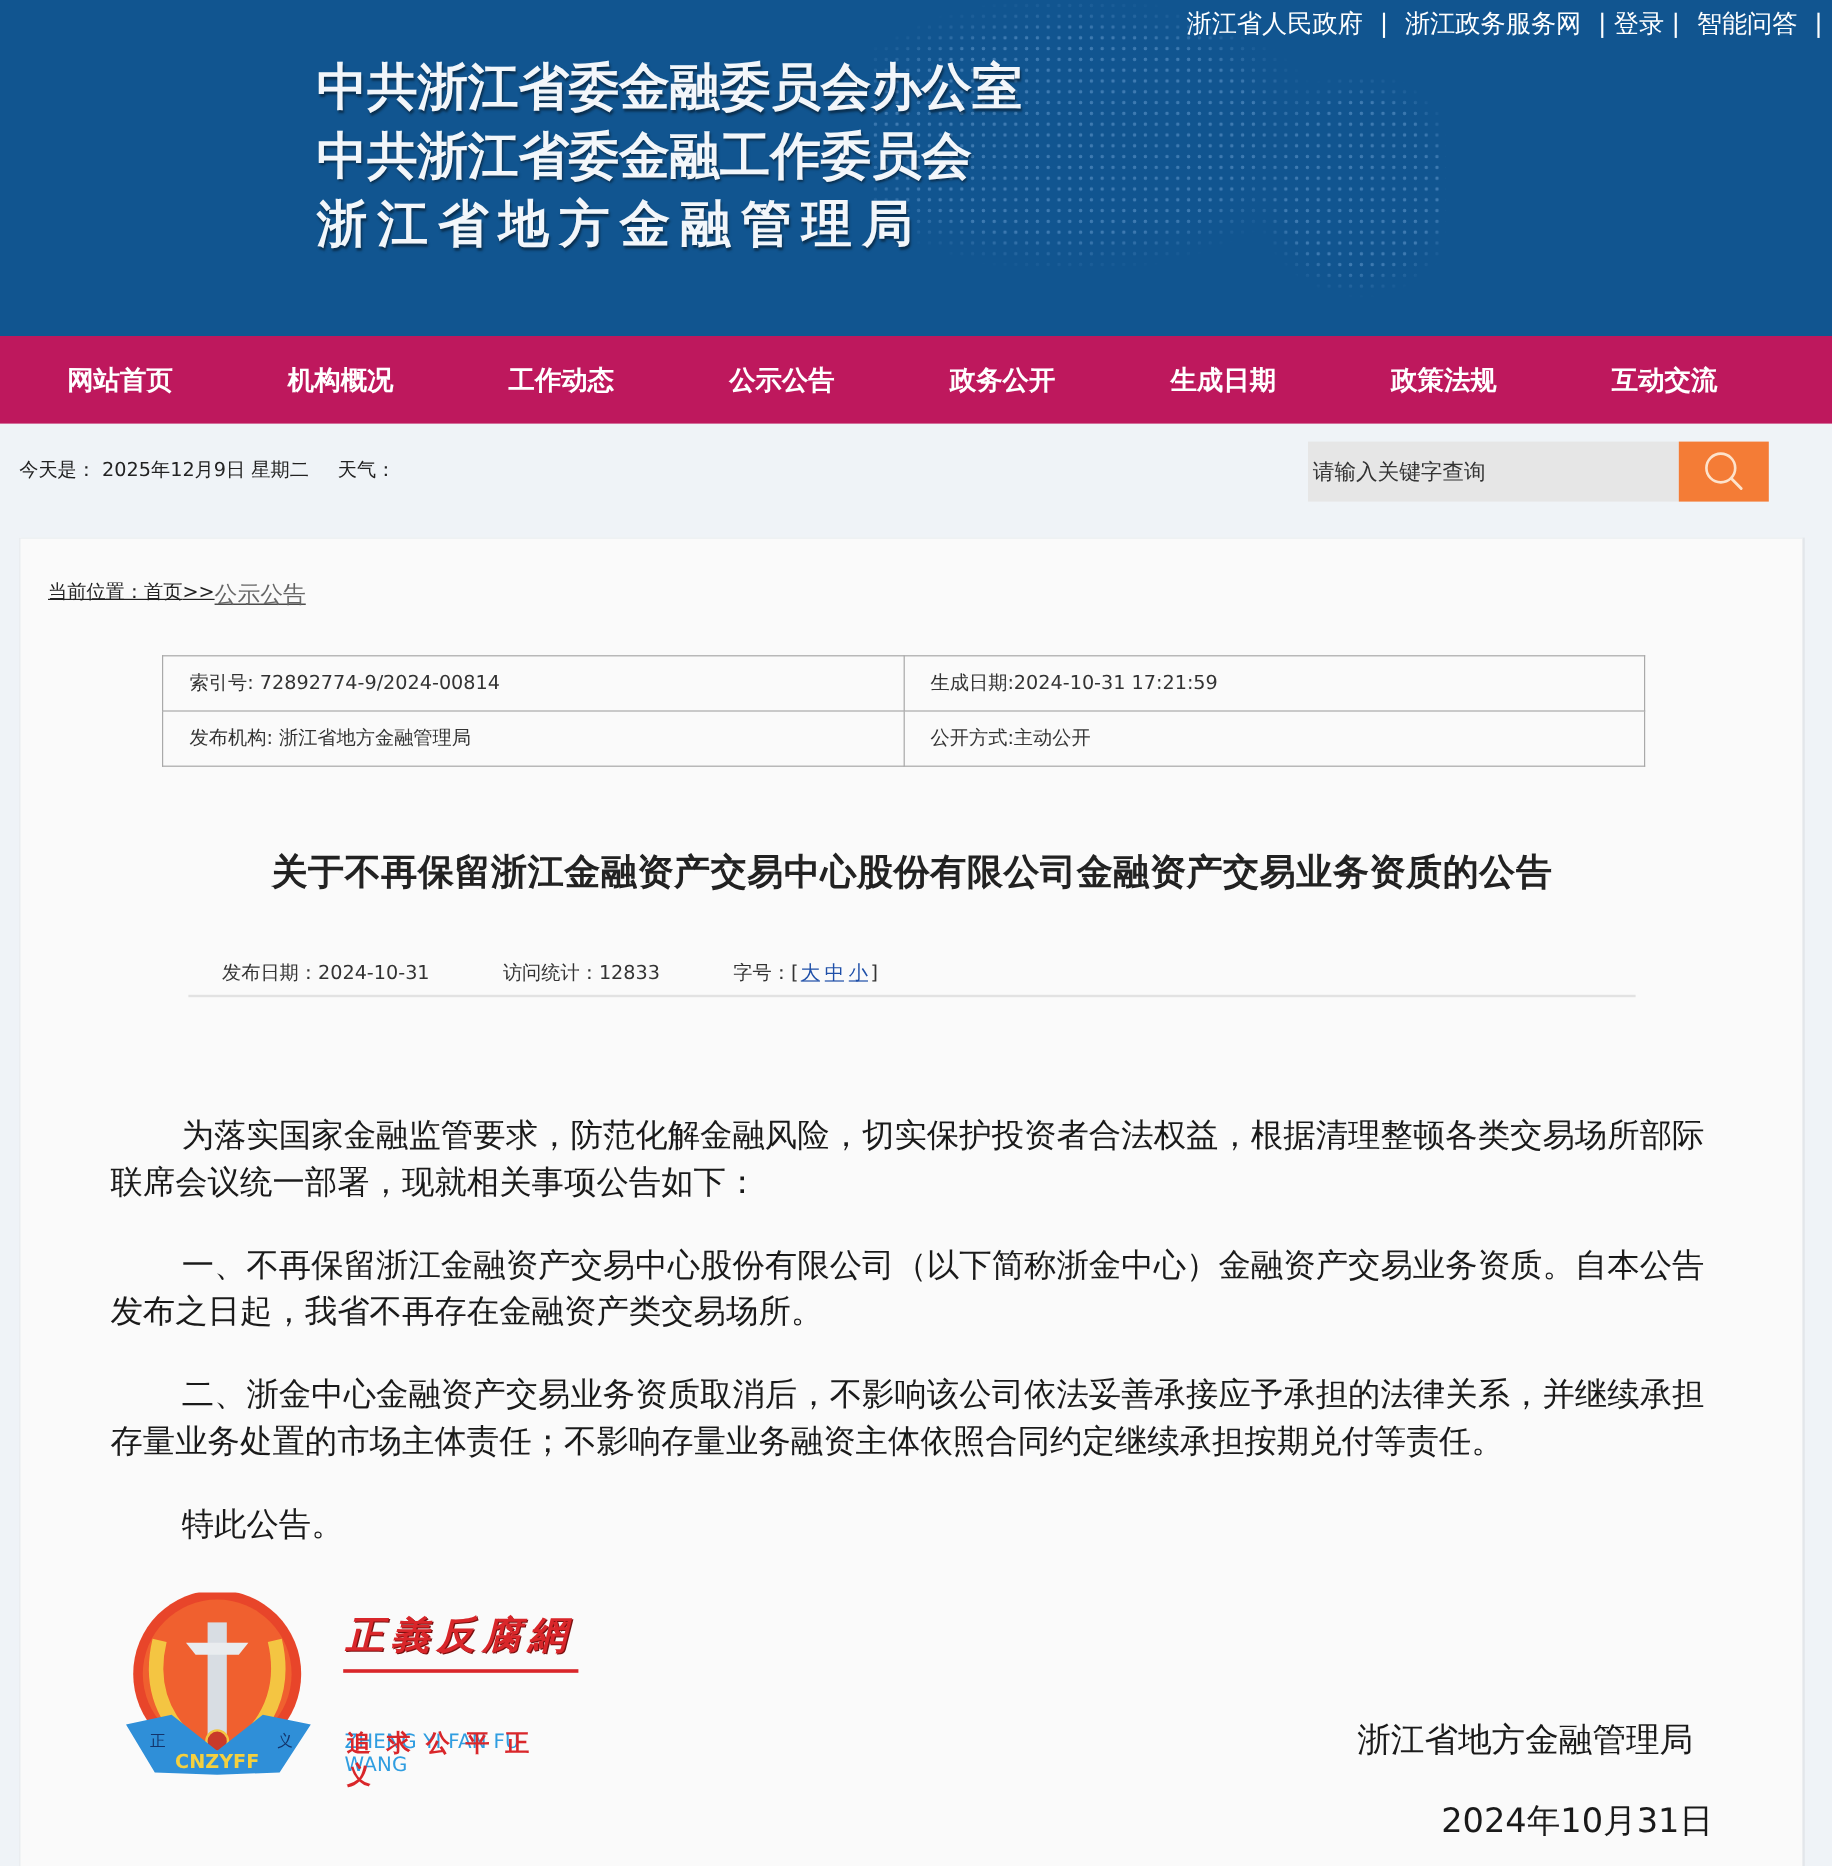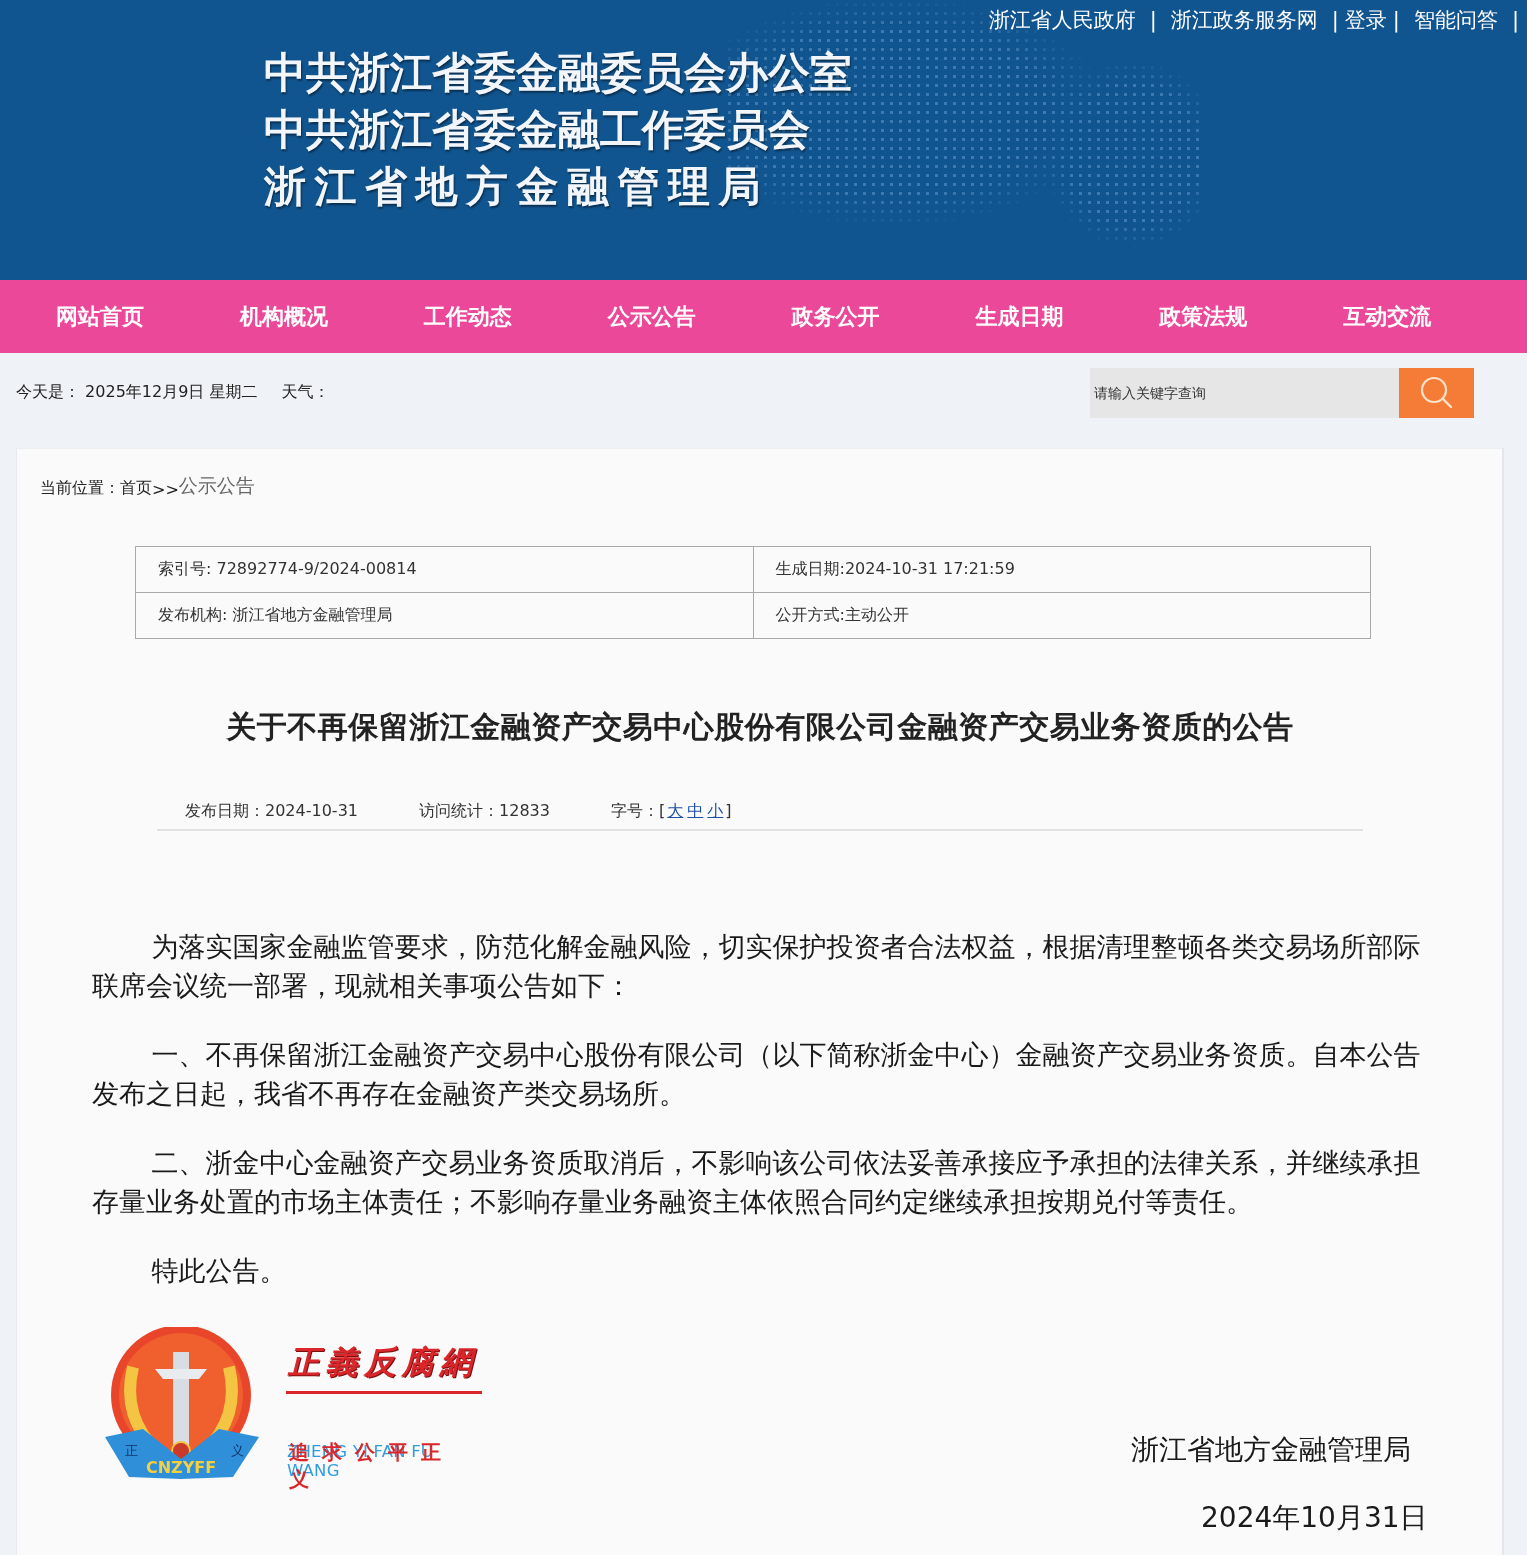--- a/index.html
+++ b/index.html
@@ -43,21 +43,21 @@
       display: flex; align-items: center;
       color: #ffffff; font-size: 21px;
     }
     .toplinks a { color: #fff; text-decoration: none; cursor: pointer; }
     .toplinks .sep { margin: 0 14px; }
     .toplinks .sep.tight { margin: 0 6px; }
 
     
     .nav {
       position: absolute; left: 0; top: 280px; width: 1527px; height: 73px;
-      background: #ec4899;
+      background: #be185d;
       display: flex; align-items: center;
       padding-left: 56px;
     }
     .nav a {
       display: block; width: 185.2px;
       color: #ffffff; text-decoration: none;
       font-family: "DejaVu Serif", serif;
       font-weight: bold; font-size: 22px;
       cursor: pointer; white-space: nowrap;
     }
@@ -68,40 +68,40 @@
       font-size: 16px; color: #222;
       display: flex; gap: 24px;
     }
     .search {
       position: absolute; left: 1090px; top: 368px; width: 384px; height: 50px;
       display: flex;
     }
     .search input {
       width: 309px; height: 50px; border: none; outline: none;
       background: #e6e6e6; padding-left: 4px;
-      font-size: 14px; color: #6d28d9;
+      font-size: 18px; color: #6d28d9;
       font-family: "DejaVu Sans", sans-serif;
     }
     .search input::placeholder { color: #333; }
     .search button {
       width: 75px; height: 50px; border: none; background: #f47c36;
       display: flex; align-items: center; justify-content: center; cursor: pointer;
     }
 
     
     .panel {
       position: absolute; left: 16px; top: 448px; width: 1486px; height: 1120px;
       background: #fafafa;
       border-left: 1px solid #e7eaee;
       border-top: 1px solid #eceff2;
       box-shadow: 2px 0 0 #e3e6ea;
     }
     .breadcrumb {
-      position: absolute; left: 23px; top: 24px; font-size: 16px; color: #222;
-      display: flex; align-items: flex-end;
+      position: absolute; left: 23px; top: 34px; font-size: 16px; color: #222;
+      display: flex; align-items: flex-start; text-decoration: underline;
     }
     .breadcrumb .current { font-size: 19px; color: #666; }
     .breadcrumb a { color: #222; text-decoration: none; cursor: pointer; }
 
     .meta-table {
       position: absolute; left: 118px; top: 97px; width: 1236px;
       border-collapse: collapse; background: #fafafa;
     }
     .meta-table td {
       border: 1px solid #a9a9a9; height: 46px; width: 50%;

